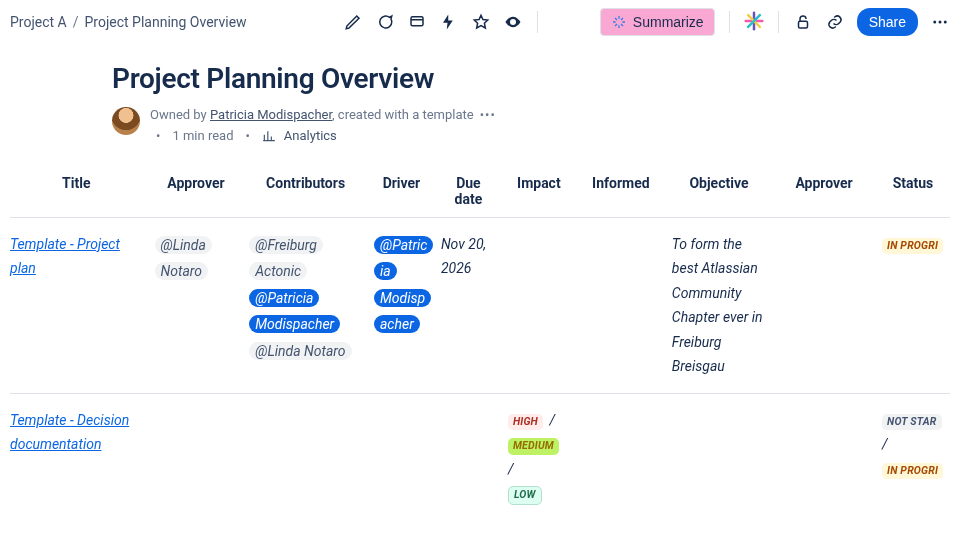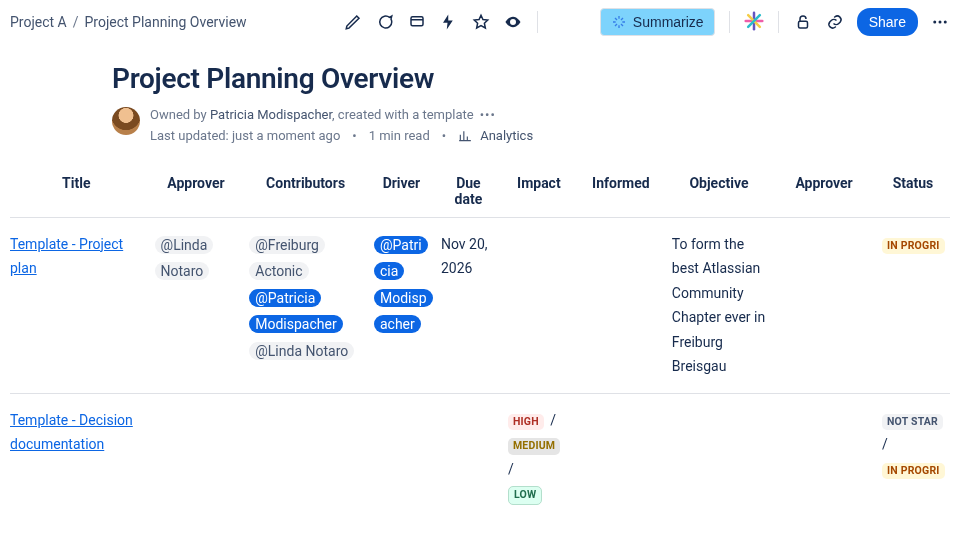--- a/index.html
+++ b/index.html
@@ -6,59 +6,59 @@
   html, body { margin:0; padding:0; font-family: -apple-system, BlinkMacSystemFont, "Segoe UI", Roboto, sans-serif; font-size:14px; color:#172B4D; background:#fff; }
   .topbar { display:flex; align-items:center; padding:6px 10px; border-bottom:0; height:44px;gap:48px; }
   .breadcrumb { display:flex; align-items:center; gap:6px; color:#44546F; font-size:14px; flex:0 0 auto; }
   .breadcrumb .sep { color:#6B778C; }
   .breadcrumb .link { color:#44546F; }
   .spacer { flex:1; }
   .toolbar { display:flex; align-items:center; gap:12px; }
   .toolbar .icon { width:20px; height:20px; display:flex; align-items:center; justify-content:center; color:#172B4D; }
   .toolbar svg { width:18px; height:18px; }
   .divider { width:1px; height:22px; background:#DFE1E6; margin:0 2px; }
-  .summarize-btn { display:flex; align-items:center; gap:6px; border:1px solid #DFE1E6; border-radius:4px; background:#7dd3fc; padding:5px 10px; color:#172B4D; font-weight:500; font-size:14px;margin-left:48px; }
+  .summarize-btn { display:flex; align-items:center; gap:6px; border:1px solid #DFE1E6; border-radius:4px; background:#f9a8d4; padding:5px 10px; color:#172B4D; font-weight:500; font-size:14px;margin-left:48px; }
   .summarize-btn svg { width:16px; height:16px; color:#357DE8; }
   .share-btn { background:#0C66E4; color:#fff; border:none; border-radius:13px; padding:6px 12px; font-weight:500; font-size:14px; }
   .loom-icon svg { width:20px; height:20px; }
   .content { padding:0 10px 0 10px; }
   .title-block { padding:18px 0 0 102px; }
   h1.page-title { font-size:28px; font-weight:600; margin:0 0 8px 0; letter-spacing:-0.3px; }
   .byline { display:flex; align-items:flex-start; gap:10px; margin-top:10px; }
   .avatar { width:28px; height:28px; border-radius:50%; background: radial-gradient(circle at 50% 30%, #f0c090 0%, #f0c090 30%, #7a4a20 32%, #7a4a20 60%, #b8804a 62%); flex:0 0 auto; margin-top:2px; }
   .meta { font-size:13px; color:#6B778C; line-height:1.6; }
-  .meta .owner-name { color:#44546F; }
+  .meta .owner-name { color:#44546F; text-decoration:underline; }
   .meta .dot { margin:0 6px; }
   .meta-row2 { display:flex; align-items:center; gap:6px; }
   .more-dots { letter-spacing:1px; color:#6B778C; margin-left:6px; }
   .analytics { display:inline-flex; align-items:center; gap:8px; color:#44546F; }
   .analytics svg { width:14px; height:14px; }
 
   table.main { width:100%; border-collapse:collapse; margin-top:18px; table-layout:fixed; }
   table.main th { text-align:center; font-weight:700; font-size:14px; padding:10px 6px 10px 6px; color:#172B4D; vertical-align:top; border-bottom:1px solid #DFE1E6; }
-  table.main td { padding:14px 6px; vertical-align:top; border-top:1px solid #DFE1E6; font-size:14px; line-height:1.75; }
+  table.main td { padding:14px 6px; vertical-align:top; border-top:1px solid #DFE1E6; font-size:14px; line-height:1.75;font-style:italic; }
   .col-title { width:120px; padding-left:0 !important; }
   .col-approver { width:82px; }
   .col-contrib { width:108px; }
   .col-driver { width:58px; }
   .col-date { width:58px; }
   .col-impact { width:64px; }
   .col-informed { width:78px; }
   .col-objective { width:92px; }
   .col-resources { width:90px; }
   .col-status { width:64px; }
 
   a.row-link { color:#0C66E4; word-break:break-word; }
   .mention { background:#F1F2F4; border-radius:10px; padding:1px 6px; color:#44546F; display:inline; word-break:break-word; box-decoration-break:clone; -webkit-box-decoration-break:clone; line-height:1.9; }
   .mention.sel { background:#0C66E4; color:#fff; }
   .wrapcell { word-break:break-word; overflow-wrap:anywhere; }
 
   .lozenge { display:inline-block; font-size:10.5px; font-weight:700; letter-spacing:0.2px; border-radius:5px; padding:2px 5px; line-height:1.2; white-space:nowrap; }
   .lz-high   { background:#FFECEB; color:#AE2E24; }
-  .lz-medium { background:#e5e5e5; color:#946F00; }
+  .lz-medium { background:#bef264; color:#946F00; }
   .lz-low    { background:#DCFFF1; color:#216E4E; border:1px solid #B3DFCC; }
   .lz-inprog { background:#FFF7D6; color:#A54800; }
   .lz-notstart{ background:#F1F2F4; color:#44546F; }
   .slash { color:#172B4D; margin:0 3px; }
   .status-cell { overflow:hidden; }
 </style>
 </head>
 <body>
 
 <div class="topbar">
@@ -144,21 +144,20 @@
 <div class="content">
   <div class="title-block">
     <h1 class="page-title">Project Planning Overview</h1>
     <div class="byline">
       <div class="avatar"></div>
       <div class="meta">
         <div>
           <span>Owned by </span><span class="owner-name">Patricia Modispacher</span><span>, created with a template</span><span class="more-dots">•••</span>
         </div>
         <div class="meta-row2">
-          <span>Last updated: just a moment ago</span>
           <span class="dot">•</span>
           <span>1 min read</span>
           <span class="dot">•</span>
           <span class="analytics">
             <svg viewBox="0 0 24 24" fill="none" stroke="currentColor" stroke-width="2">
                 <path d="M4 20V10M10 20V4M16 20v-7M22 20H2"></path>
               </svg>
             <span>Analytics</span>
           </span>
         </div>

